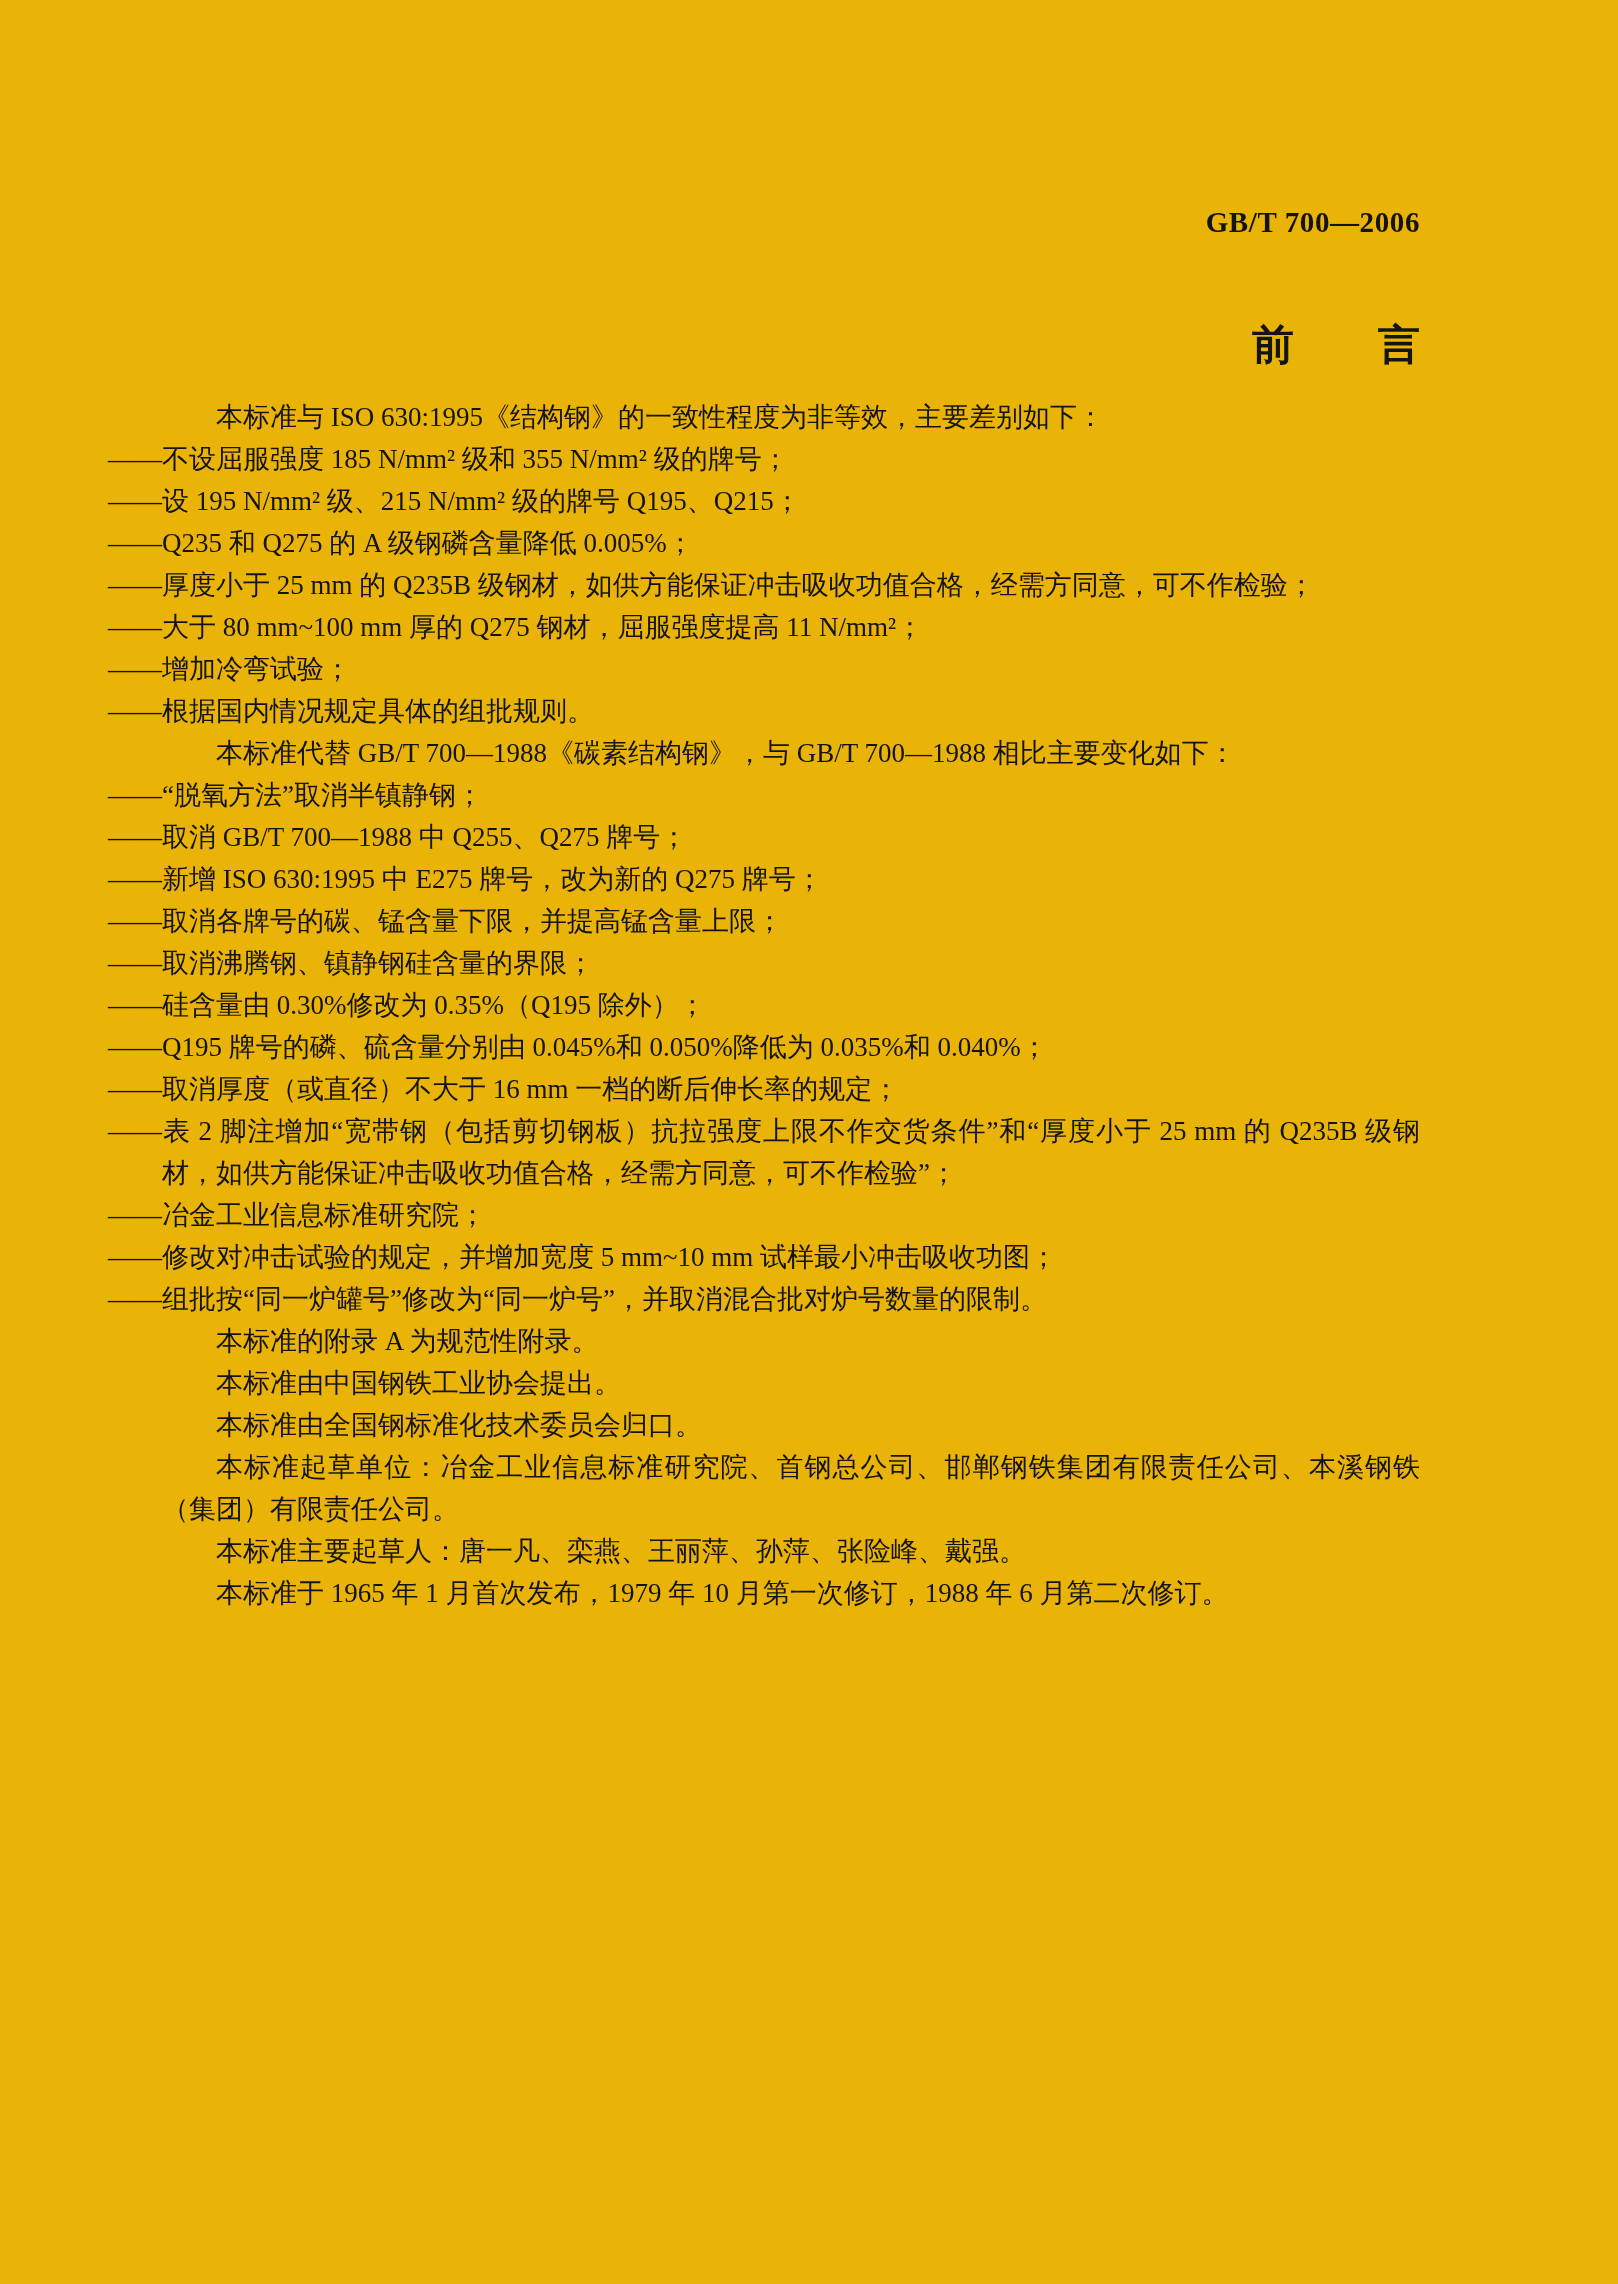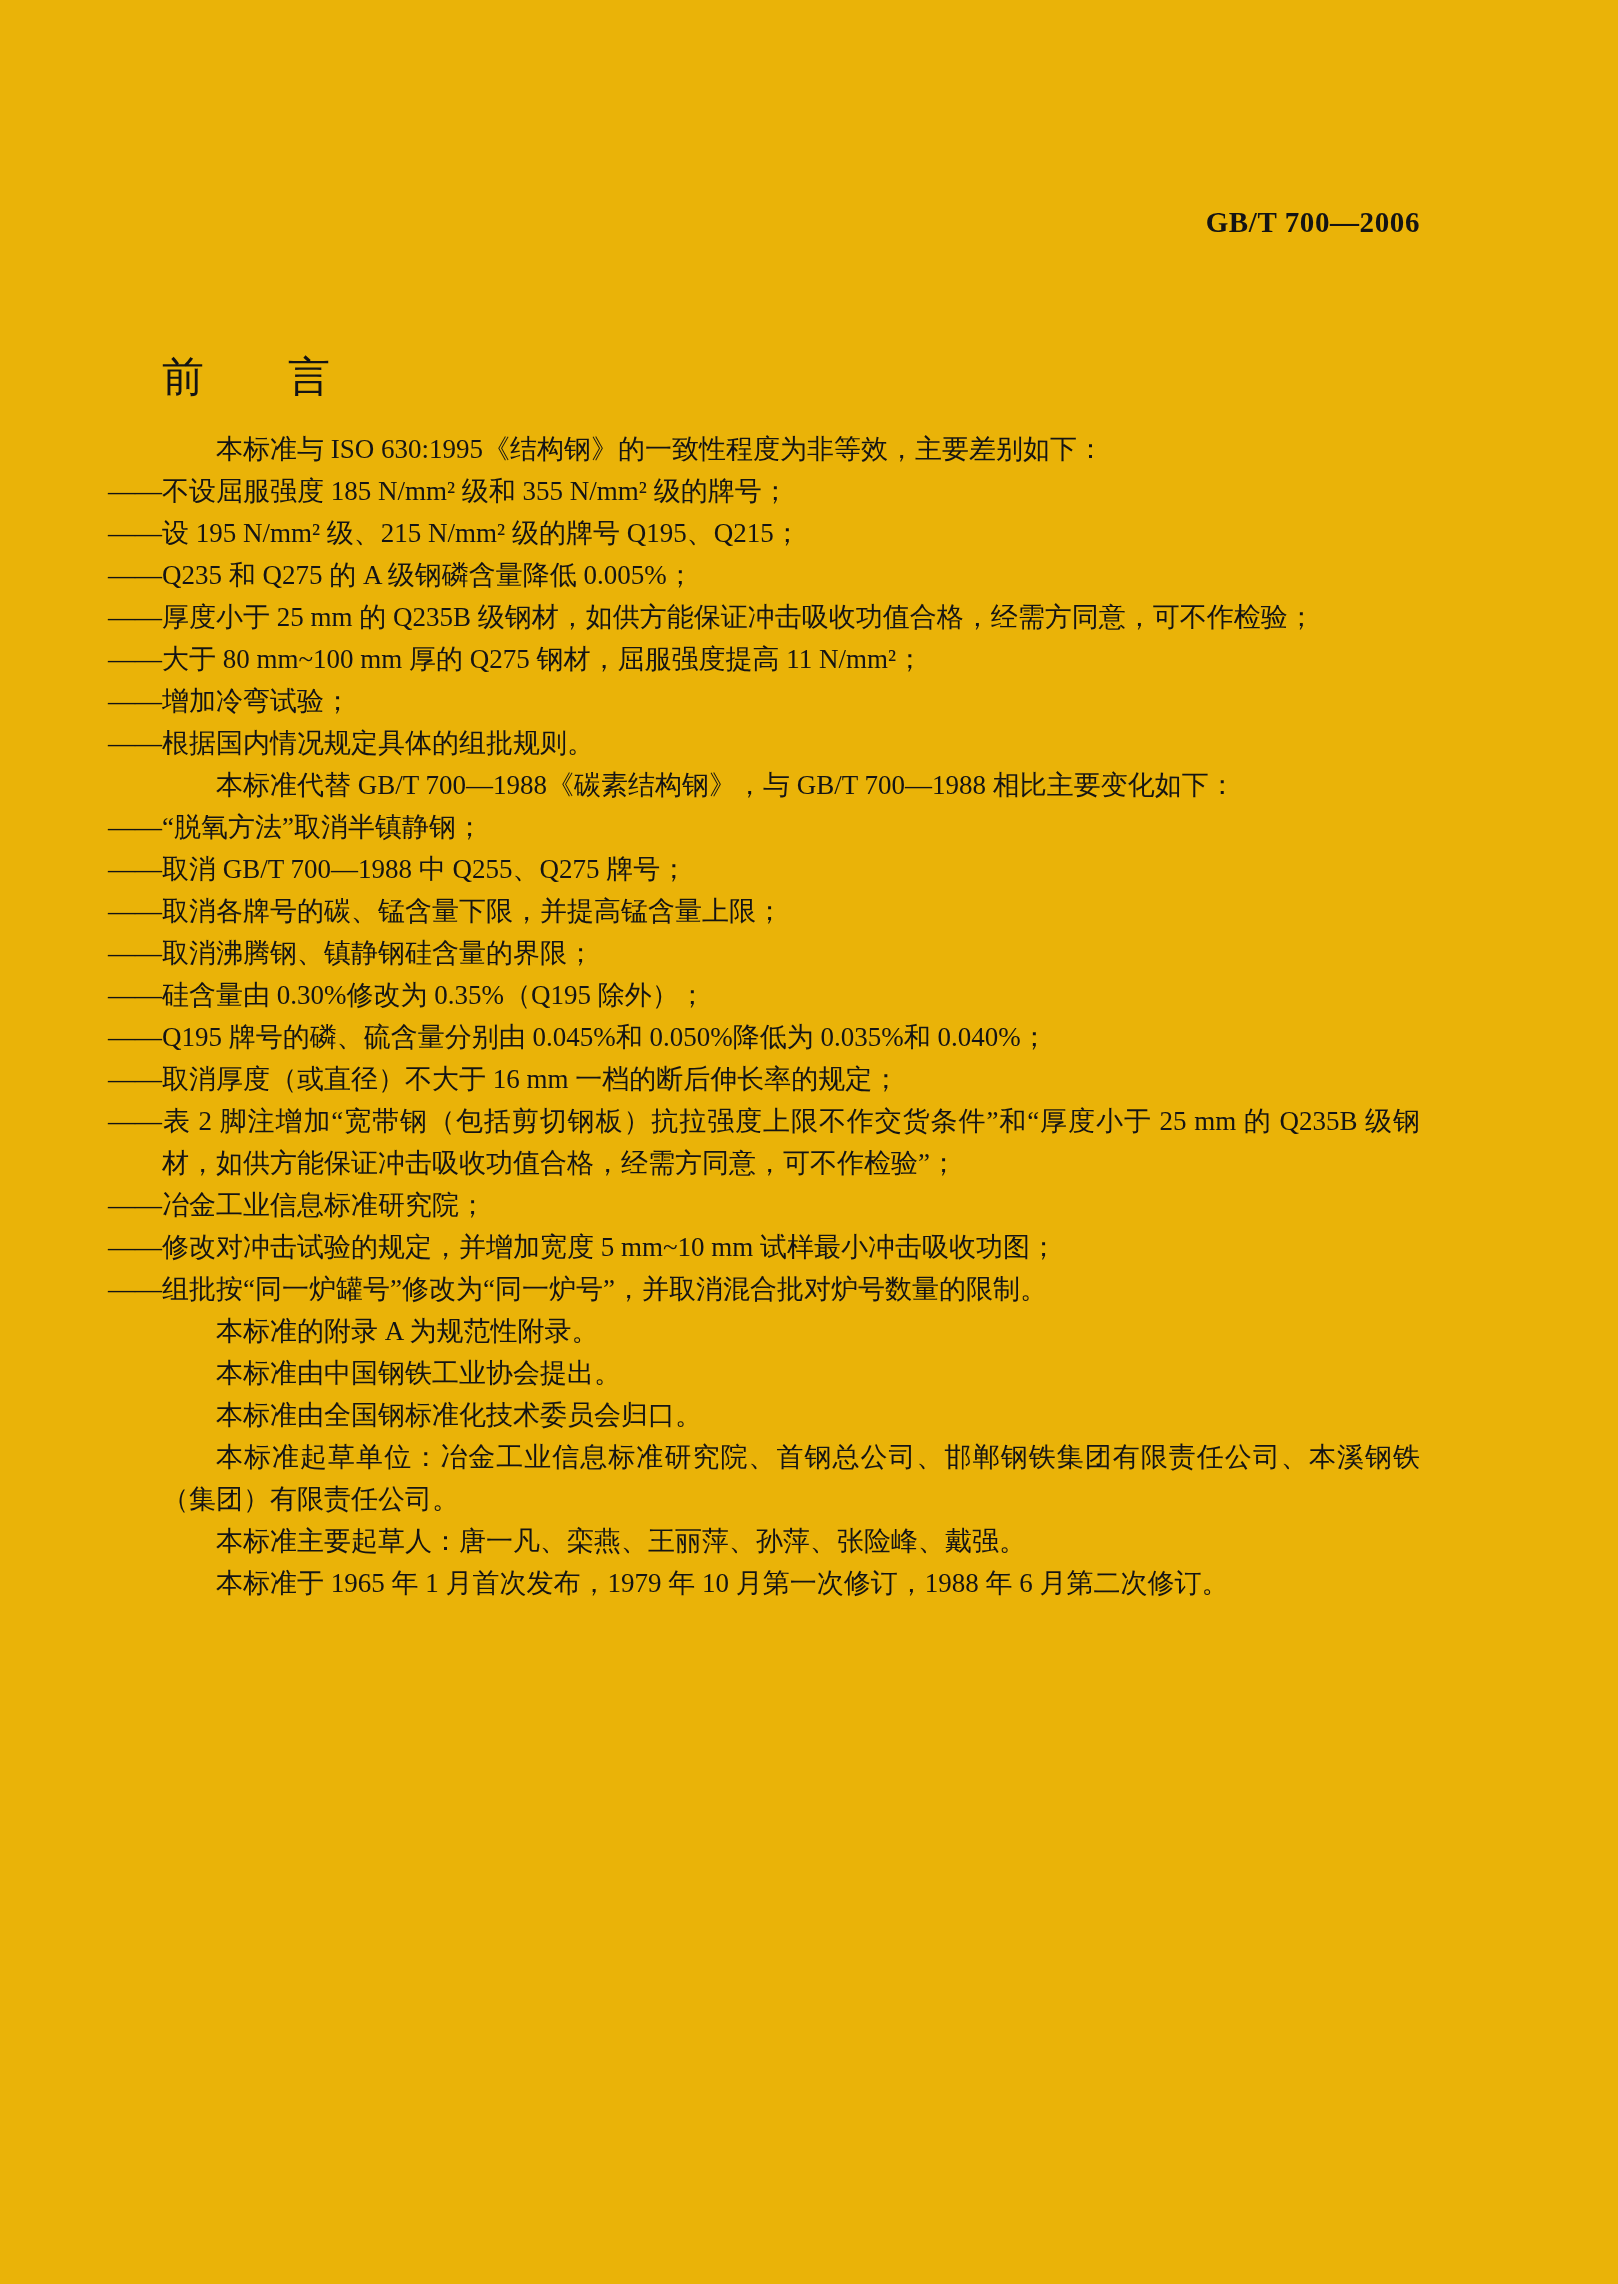--- a/index.html
+++ b/index.html
@@ -20,24 +20,24 @@
     overflow: hidden;
   }
   .doc-header {
     text-align: right;
     font-weight: bold;
     font-size: 29px;
     line-height: 1.1;
     letter-spacing: 0.6px;
   }
   .doc-title {
-    text-align: left;
+    text-align: right;
     font-size: 42px;
-    font-weight: normal;
-    margin: 112px 0 0 0;
+    font-weight: bold;
+    margin: 80px 0 0 0;
     line-height: 1.25;
   }
   .doc-body {
     margin-top: 25px;
     font-size: 27px;
     line-height: 42px;
     text-align: justify;
   }
   .doc-body p {
     margin: 0;
@@ -67,20 +67,21 @@
     <p class="dash">——不设屈服强度 185 N/mm² 级和 355 N/mm² 级的牌号；</p>
     <p class="dash">——设 195 N/mm² 级、215 N/mm² 级的牌号 Q195、Q215；</p>
     <p class="dash">——Q235 和 Q275 的 A 级钢磷含量降低 0.005%；</p>
     <p class="dash">——厚度小于 25 mm 的 Q235B 级钢材，如供方能保证冲击吸收功值合格，经需方同意，可不作检验；</p>
     <p class="dash">——大于 80 mm~100 mm 厚的 Q275 钢材，屈服强度提高 11 N/mm²；</p>
     <p class="dash">——增加冷弯试验；</p>
     <p class="dash">——根据国内情况规定具体的组批规则。</p>
     <p class="para">本标准代替 GB/T 700—1988《碳素结构钢》，与 GB/T 700—1988 相比主要变化如下：</p>
     <p class="dash">——“脱氧方法”取消半镇静钢；</p>
     <p class="dash">——取消 GB/T 700—1988 中 Q255、Q275 牌号；</p>
+    <p class="dash">——新增 ISO 630:1995 中 E275 牌号，改为新的 Q275 牌号；</p>
     <p class="dash">——取消各牌号的碳、锰含量下限，并提高锰含量上限；</p>
     <p class="dash">——取消沸腾钢、镇静钢硅含量的界限；</p>
     <p class="dash">——硅含量由 0.30%修改为 0.35%（Q195 除外）；</p>
     <p class="dash">——Q195 牌号的磷、硫含量分别由 0.045%和 0.050%降低为 0.035%和 0.040%；</p>
     <p class="dash">——取消厚度（或直径）不大于 16 mm 一档的断后伸长率的规定；</p>
     <p class="dash">——表 2 脚注增加“宽带钢（包括剪切钢板）抗拉强度上限不作交货条件”和“厚度小于 25 mm 的 Q235B 级钢材，如供方能保证冲击吸收功值合格，经需方同意，可不作检验”；</p>
     <p class="dash">——冶金工业信息标准研究院；</p>
     <p class="dash">——修改对冲击试验的规定，并增加宽度 5 mm~10 mm 试样最小冲击吸收功图；</p>
     <p class="dash">——组批按“同一炉罐号”修改为“同一炉号”，并取消混合批对炉号数量的限制。</p>
     <p class="para">本标准的附录 A 为规范性附录。</p>

